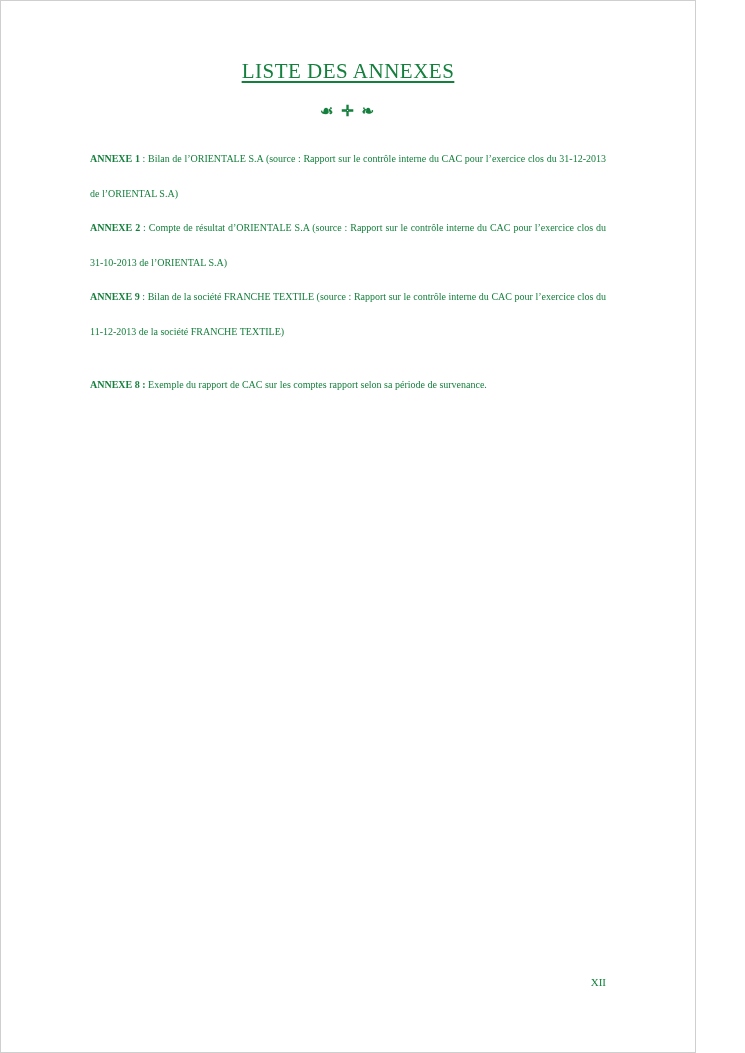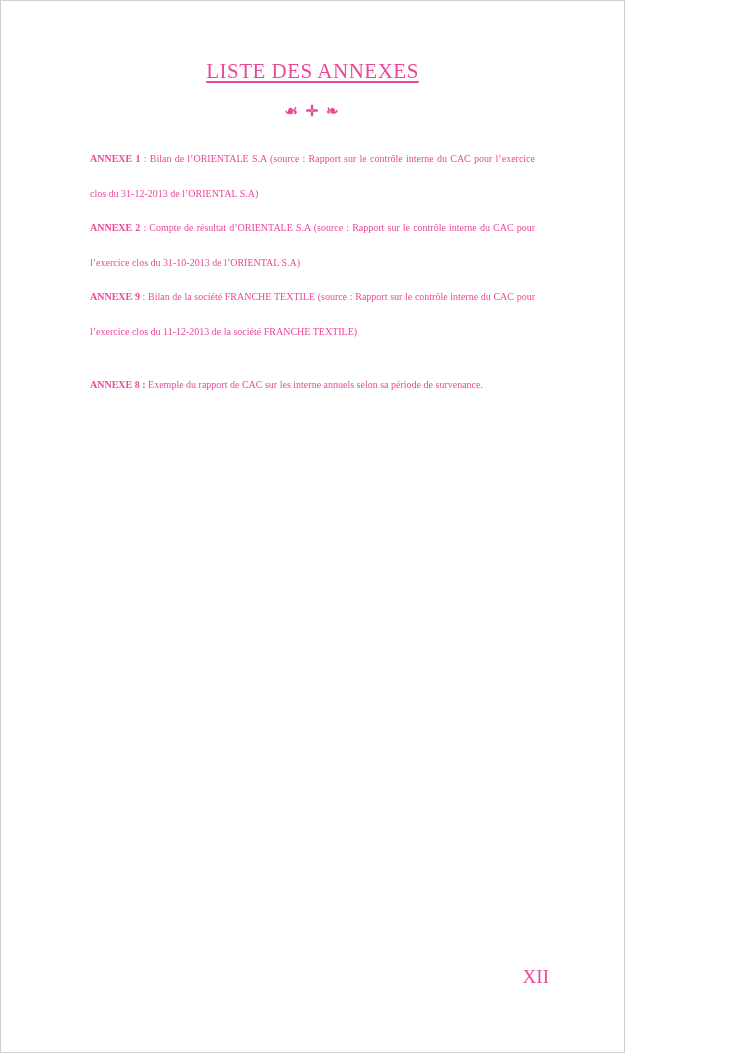--- a/index.html
+++ b/index.html
@@ -2,28 +2,28 @@
 <html><head>
 <meta charset="utf-8">
 <style>
   html, body {
     margin: 0;
     padding: 0;
     background: #ffffff;
   }
   .page {
     position: relative;
-    width: 625px;
+    width: 696px;
     height: 1053px;
     box-sizing: border-box;
     background: #ffffff;
     border: 1px solid #cfcfcf;
     padding: 58px 89px 0 89px;
     font-family: "Liberation Serif", serif;
-    color: #ec4899;
+    color: #15803d;
     overflow: hidden;
   }
   .doc-title {
     margin: 0 0 18px 0;
     text-align: center;
     font-size: 21px;
     font-weight: normal;
     text-decoration: underline;
     text-underline-offset: 3px;
     letter-spacing: 0.5px;
@@ -42,39 +42,39 @@
     text-align: justify;
     text-justify: inter-word;
   }
   .annexe .lbl {
     font-weight: bold;
   }
   .mt-sm { margin-top: 9px; }
   .mt-md { margin-top: 19px; }
   .page-number {
     position: absolute;
-    right: 75px;
+    right: 89px;
     bottom: 64px;
-    font-size: 19px;
+    font-size: 11px;
   }
 </style>
 </head>
 <body>
 
 <div class="page">
 
   <h1 class="doc-title">LISTE DES ANNEXES</h1>
 
   <div class="ornament">☙ ✛ ❧</div>
 
   <p class="annexe"><span class="lbl">ANNEXE 1</span><span> : Bilan de l’ORIENTALE S.A (source : Rapport sur le contrôle interne du CAC pour l’exercice clos du 31-12-2013 de l’ORIENTAL S.A)</span></p>
 
   <p class="annexe"><span class="lbl">ANNEXE 2</span><span> : Compte de résultat d’ORIENTALE S.A (source : Rapport sur le contrôle interne du CAC pour l’exercice clos du 31-10-2013 de l’ORIENTAL S.A)</span></p>
 
   <p class="annexe"><span class="lbl">ANNEXE 9</span><span> : Bilan de la société FRANCHE TEXTILE (source : Rapport sur le contrôle interne du CAC pour l’exercice clos du 11-12-2013 de la société FRANCHE TEXTILE)</span></p>
 
 
 
-  <p class="annexe mt-md"><span class="lbl">ANNEXE 8 :</span><span> Exemple du rapport de CAC sur les interne annuels selon sa période de survenance.</span></p>
+  <p class="annexe mt-md"><span class="lbl">ANNEXE 8 :</span><span> Exemple du rapport de CAC sur les comptes rapport selon sa période de survenance.</span></p>
 
   <div class="page-number">XII</div>
 
 </div>
 
 </body></html>

